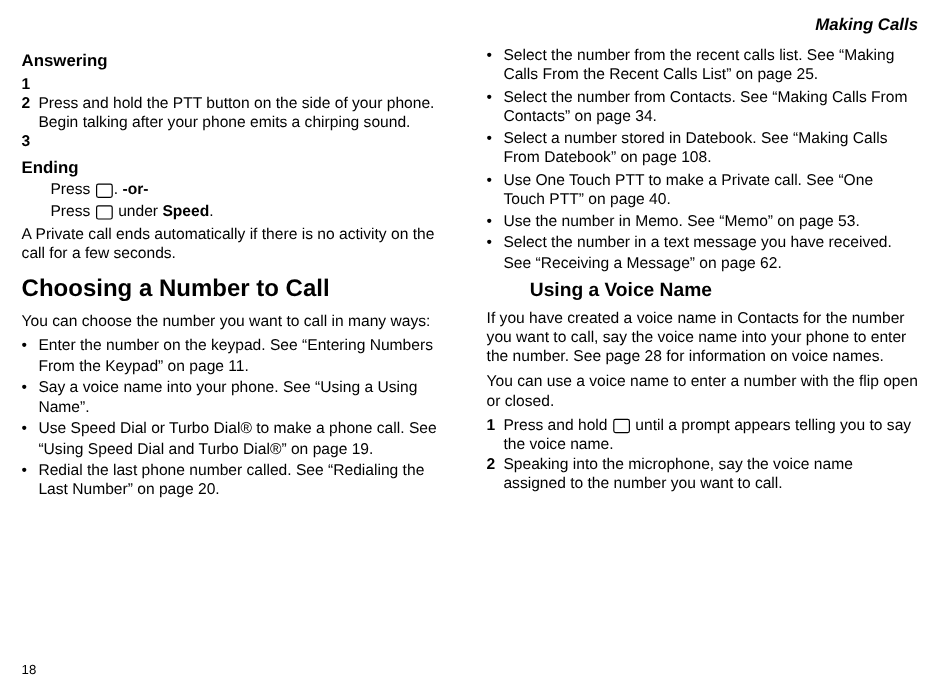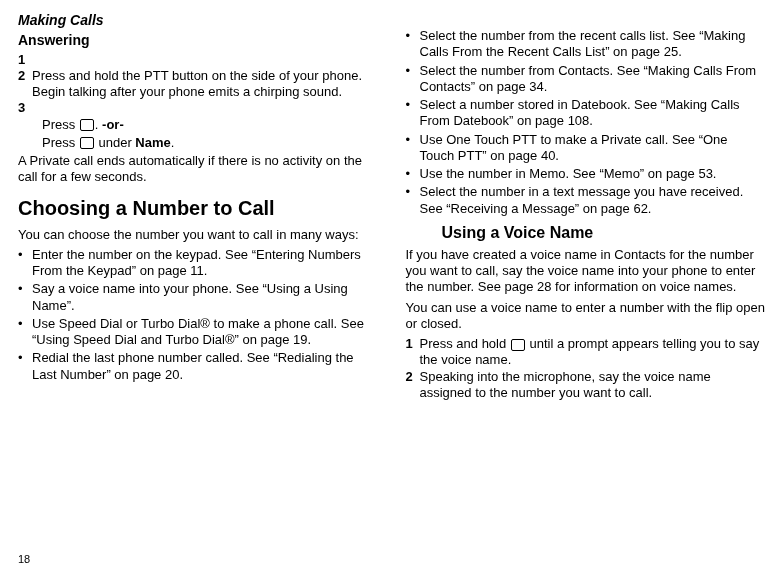--- a/index.html
+++ b/index.html
@@ -14,20 +14,22 @@
     position: relative;
   }
   .page {
     padding: 12px 18px 0 18px;
     box-sizing: border-box;
   }
   .header {
     font-weight: bold;
     font-style: italic;
     font-size: 14px;
+    margin-bottom: 10px;
+    text-align: right;
   }
   .columns {
     display: flex;
     gap: 28px;
   }
   .col {
     flex: 1;
     font-size: 13px;
     line-height: 1.25;
   }
@@ -125,25 +127,26 @@
           </li>
         <li>
             <span class="num">2</span>
             <span>Press and hold the PTT button on the side of your phone. Begin talking after your phone emits a chirping sound.</span>
           </li>
         <li>
             <span class="num">3</span>
           </li>
       </ol>
 
+      <div class="subheading">Ending</div>
       <div class="indent">
         <span>Press </span><span class="icon"></span><span>. </span><span class="bold">-or-</span>
       </div>
       <div class="indent">
-        <span>Press </span><span class="icon"></span><span> under </span><span class="bold">Name</span><span>.</span>
+        <span>Press </span><span class="icon"></span><span> under </span><span class="bold">Speed</span><span>.</span>
       </div>
       <div>A Private call ends automatically if there is no activity on the call for a few seconds.</div>
 
       <div class="section-title">Choosing a Number to Call</div>
       <div>You can choose the number you want to call in many ways:</div>
       <ul class="bullet-list" style="margin-top:4px;">
         <li>
             <span class="dot">•</span>
             <span>Enter the number on the keypad. See “Entering Numbers From the Keypad” on page 11.</span>
           </li>

